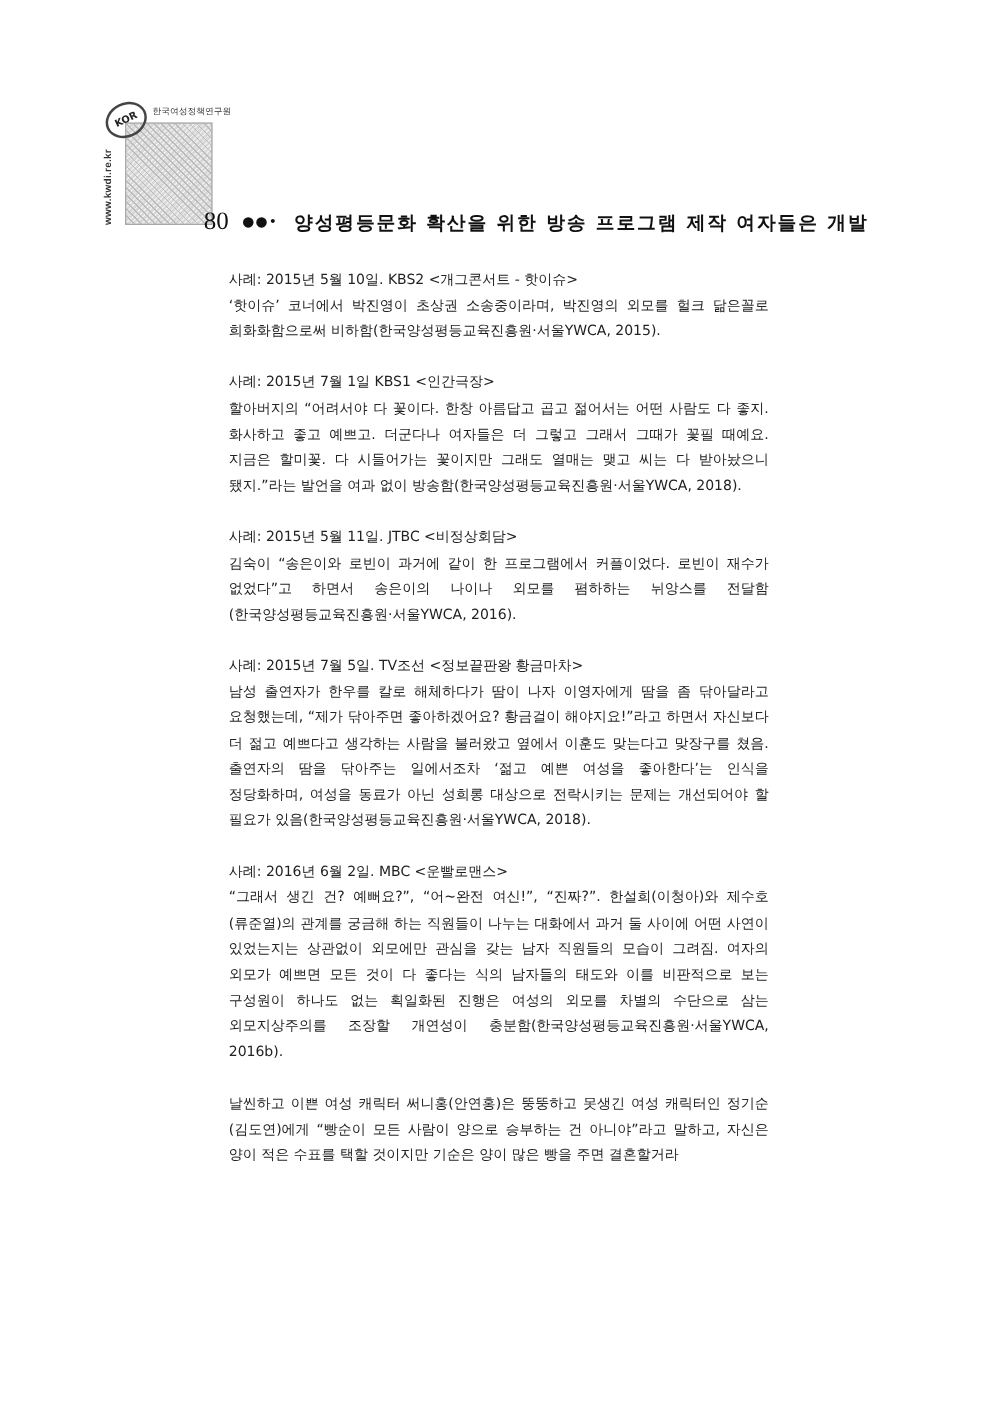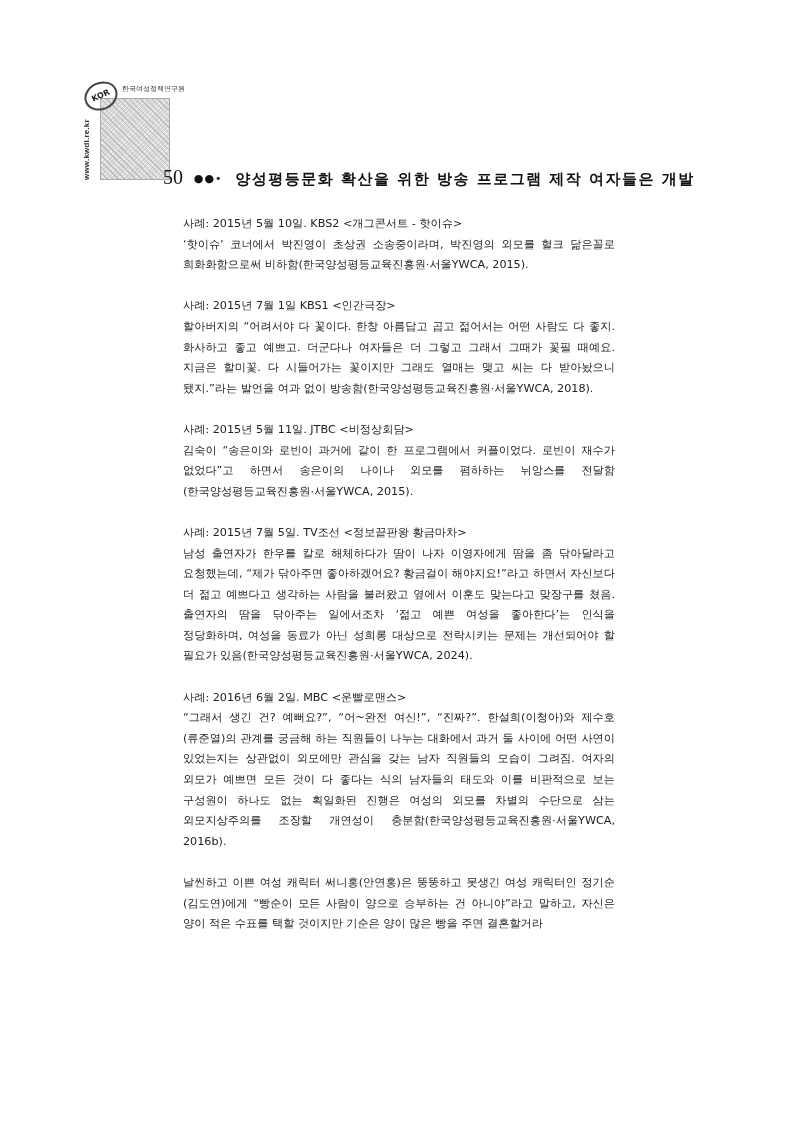--- a/index.html
+++ b/index.html
@@ -31,41 +31,41 @@
 <body>
 
 <div class="logo">
   <div class="pattern"></div>
   <div class="circle">KOR</div>
   <div class="org">한국여성정책연구원</div>
   <div class="side">www.kwdi.re.kr</div>
 </div>
 
 <div class="header">
-  <span class="pnum">50</span>
+  <span class="pnum">80</span>
   <span class="dots">●●•</span>
   <span class="title">양성평등문화 확산을 위한 방송 프로그램 제작 여자들은 개발</span>
 </div>
 
 <div class="content">
   <div class="case">
     <p>사례: 2015년 5월 10일. KBS2 &lt;개그콘서트 - 핫이슈&gt;</p>
     <p>‘핫이슈’ 코너에서 박진영이 초상권 소송중이라며, 박진영의 외모를 헐크 닮은꼴로 희화화함으로써 비하함(한국양성평등교육진흥원·서울YWCA, 2015).</p>
   </div>
   <div class="case">
     <p>사례: 2015년 7월 1일 KBS1 &lt;인간극장&gt;</p>
     <p>할아버지의 “어려서야 다 꽃이다. 한창 아름답고 곱고 젊어서는 어떤 사람도 다 좋지. 화사하고 좋고 예쁘고. 더군다나 여자들은 더 그렇고 그래서 그때가 꽃필 때예요. 지금은 할미꽃. 다 시들어가는 꽃이지만 그래도 열매는 맺고 씨는 다 받아놨으니 됐지.”라는 발언을 여과 없이 방송함(한국양성평등교육진흥원·서울YWCA, 2018).</p>
   </div>
   <div class="case">
     <p>사례: 2015년 5월 11일. JTBC &lt;비정상회담&gt;</p>
-    <p>김숙이 “송은이와 로빈이 과거에 같이 한 프로그램에서 커플이었다. 로빈이 재수가 없었다”고 하면서 송은이의 나이나 외모를 폄하하는 뉘앙스를 전달함(한국양성평등교육진흥원·서울YWCA, 2015).</p>
+    <p>김숙이 “송은이와 로빈이 과거에 같이 한 프로그램에서 커플이었다. 로빈이 재수가 없었다”고 하면서 송은이의 나이나 외모를 폄하하는 뉘앙스를 전달함(한국양성평등교육진흥원·서울YWCA, 2016).</p>
   </div>
   <div class="case">
     <p>사례: 2015년 7월 5일. TV조선 &lt;정보끝판왕 황금마차&gt;</p>
-    <p>남성 출연자가 한우를 칼로 해체하다가 땀이 나자 이영자에게 땀을 좀 닦아달라고 요청했는데, “제가 닦아주면 좋아하겠어요? 황금걸이 해야지요!”라고 하면서 자신보다 더 젊고 예쁘다고 생각하는 사람을 불러왔고 옆에서 이훈도 맞는다고 맞장구를 쳤음. 출연자의 땀을 닦아주는 일에서조차 ‘젊고 예쁜 여성을 좋아한다’는 인식을 정당화하며, 여성을 동료가 아닌 성희롱 대상으로 전락시키는 문제는 개선되어야 할 필요가 있음(한국양성평등교육진흥원·서울YWCA, 2024).</p>
+    <p>남성 출연자가 한우를 칼로 해체하다가 땀이 나자 이영자에게 땀을 좀 닦아달라고 요청했는데, “제가 닦아주면 좋아하겠어요? 황금걸이 해야지요!”라고 하면서 자신보다 더 젊고 예쁘다고 생각하는 사람을 불러왔고 옆에서 이훈도 맞는다고 맞장구를 쳤음. 출연자의 땀을 닦아주는 일에서조차 ‘젊고 예쁜 여성을 좋아한다’는 인식을 정당화하며, 여성을 동료가 아닌 성희롱 대상으로 전락시키는 문제는 개선되어야 할 필요가 있음(한국양성평등교육진흥원·서울YWCA, 2018).</p>
   </div>
   <div class="case">
     <p>사례: 2016년 6월 2일. MBC &lt;운빨로맨스&gt;</p>
     <p>“그래서 생긴 건? 예뻐요?”, “어~완전 여신!”, “진짜?”. 한설희(이청아)와 제수호(류준열)의 관계를 궁금해 하는 직원들이 나누는 대화에서 과거 둘 사이에 어떤 사연이 있었는지는 상관없이 외모에만 관심을 갖는 남자 직원들의 모습이 그려짐. 여자의 외모가 예쁘면 모든 것이 다 좋다는 식의 남자들의 태도와 이를 비판적으로 보는 구성원이 하나도 없는 획일화된 진행은 여성의 외모를 차별의 수단으로 삼는 외모지상주의를 조장할 개연성이 충분함(한국양성평등교육진흥원·서울YWCA, 2016b).</p>
   </div>
   <div class="case">
     <p>날씬하고 이쁜 여성 캐릭터 써니홍(안연홍)은 뚱뚱하고 못생긴 여성 캐릭터인 정기순(김도연)에게 “빵순이 모든 사람이 양으로 승부하는 건 아니야”라고 말하고, 자신은 양이 적은 수표를 택할 것이지만 기순은 양이 많은 빵을 주면 결혼할거라</p>
   </div>
 </div>
 

